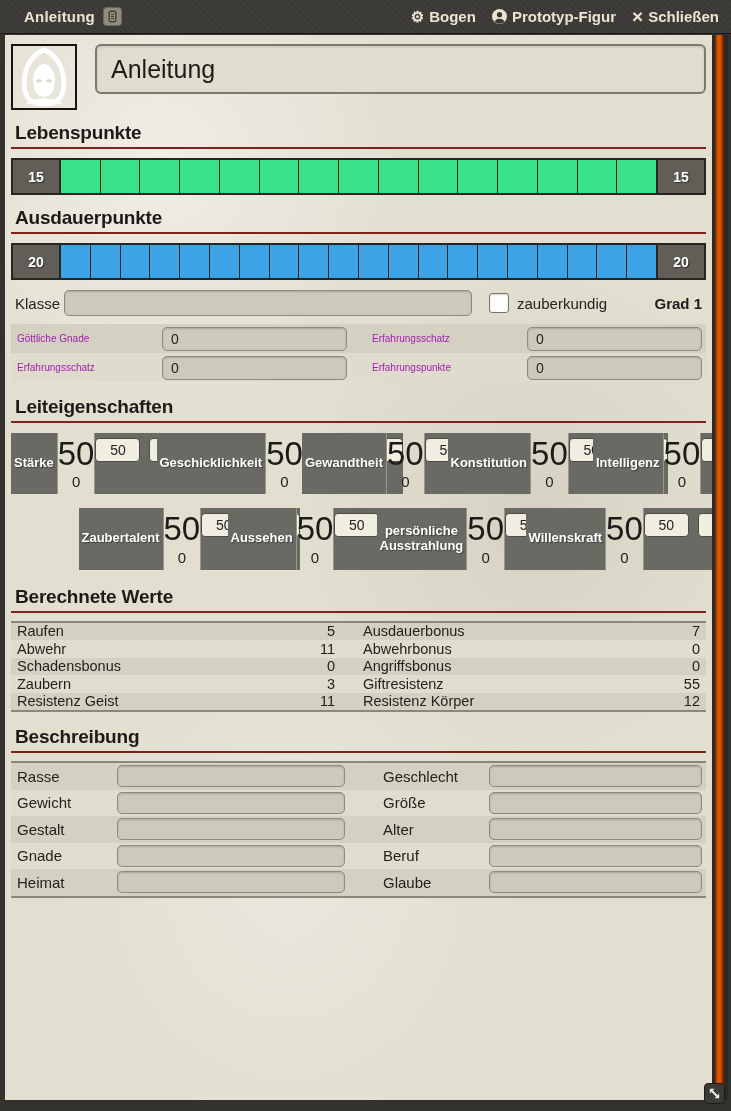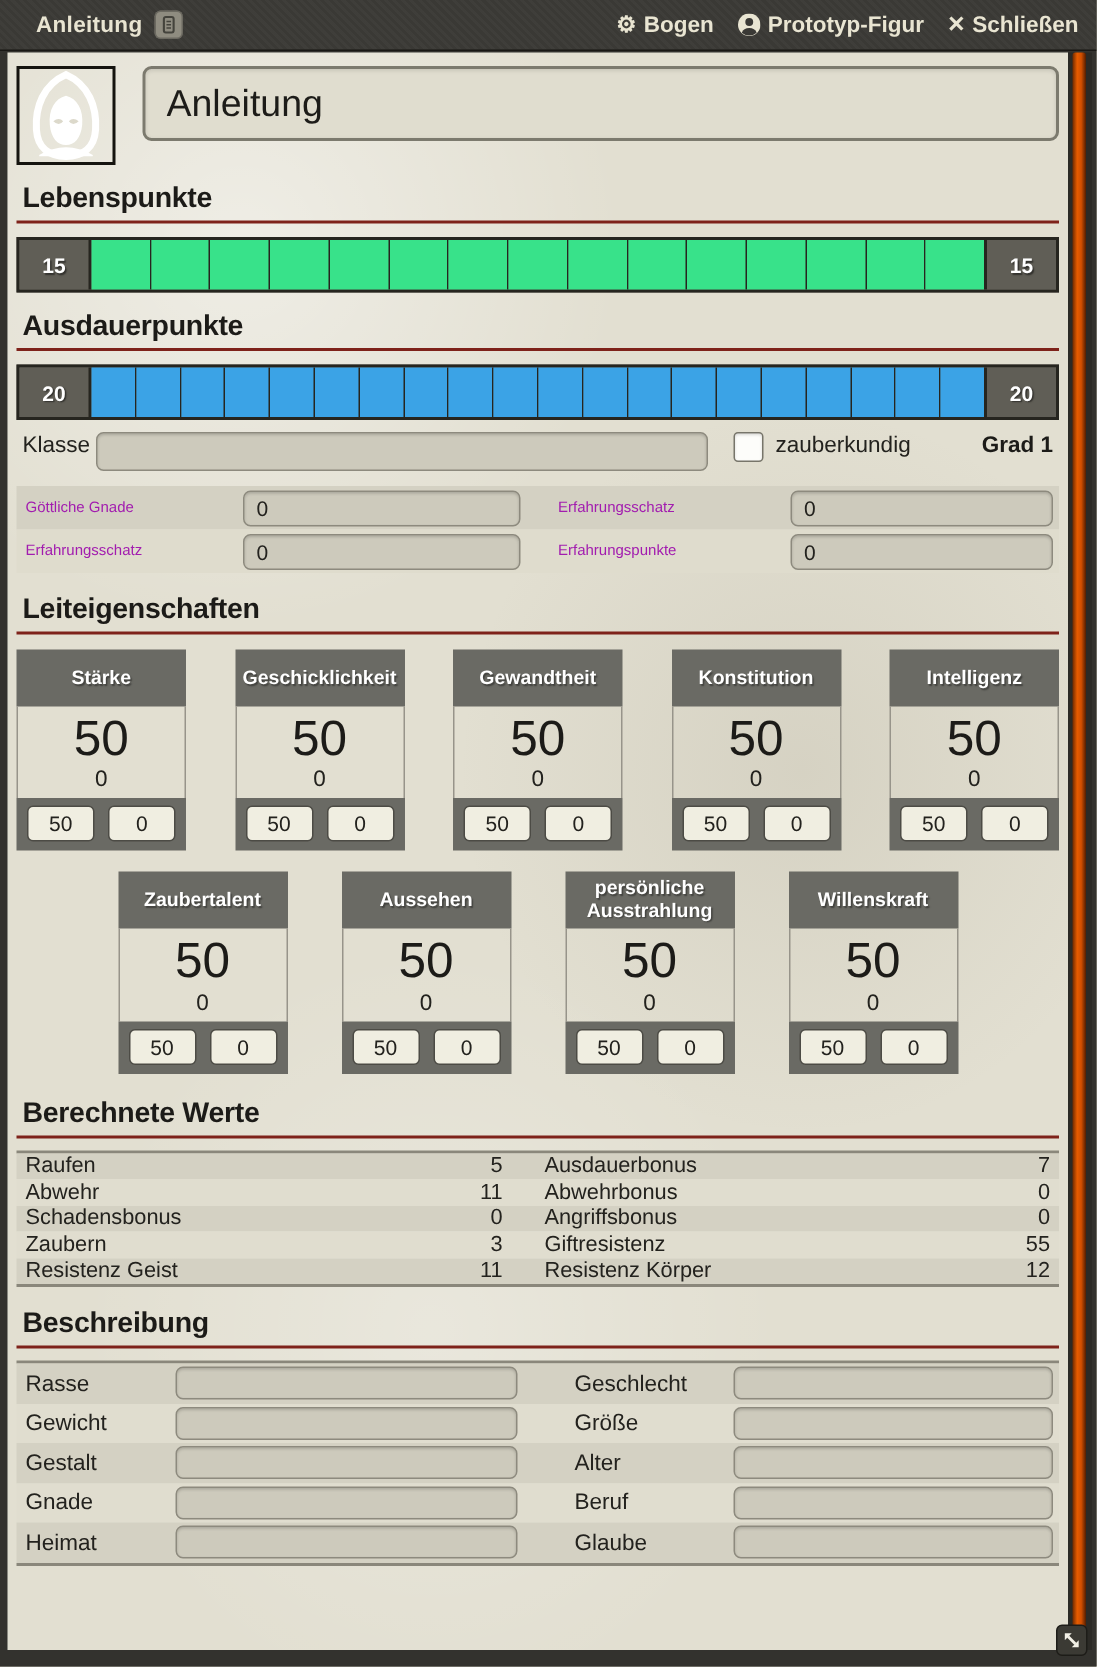--- a/index.html
+++ b/index.html
@@ -89,21 +89,21 @@
     font-weight:bold; font-size:14px; display:flex; align-items:center; justify-content:center;
     text-shadow:1px 1px 1px rgba(0,0,0,.5);
   }
   .points-cap.left { border-right:2px solid #26251f; }
   .points-cap.right { border-left:2px solid #26251f; }
   .points-segments { flex:1; display:flex; }
   .seg { flex:1; border-right:1px solid #26251f; cursor:pointer; }
   .seg:last-child { border-right:none; }
 
   
-  .klasse-row { display:flex; align-items:flex-start; margin-top:8px; height:30px; }
+  .klasse-row { display:flex; align-items:center; margin-top:8px; height:30px; }
   .klasse-row .lbl { font-size:15px; color:#23221e; margin:0 4px 0 4px; }
   .field-input {
     font-family:"Liberation Sans",sans-serif; font-size:14px; color:#23221e;
     background:#cdcabc; border:1px solid #8d8a7e; border-radius:5px;
     box-shadow:inset 0 1px 2px rgba(0,0,0,.18); padding:0 8px; height:26px;
   }
   .klasse-input { width:408px; }
   .checkbox {
     width:20px; height:20px; background:#fdfdfa; border:1px solid #77756a;
     border-radius:3px; margin-left:17px; cursor:pointer;
@@ -119,21 +119,21 @@
   }
   .pair-row:nth-child(odd) { background:#d4d1c3; }
   .pair-row:nth-child(even) { background:#dfdccd; }
   .pair-row .lbl { font-size:10px; color:#a21caf; }
   .pair-row .field-input { width:100%; height:24px; }
 
   
   .stat-row { display:flex; margin-top:10px; padding:0 0; }
   .stat-row.row1 { justify-content:space-between; }
   .stat-row.row2 { justify-content:center; gap:36px; margin-top:14px; }
-  .stat-card { width:113px; display:flex; flex-direction:column; }
+  .stat-card { width:113px; display:flex; }
   .stat-head {
     background:#6a6a64; color:#fff; font-weight:bold; font-size:13px;
     min-height:38px; display:flex; align-items:center; justify-content:center;
     text-align:center; line-height:1.15; padding:2px 3px;
     text-shadow:1px 1px 1px rgba(0,0,0,.4);
   }
   .stat-body {
     border:1px solid #97948a; border-top:none; border-bottom:none;
     text-align:center; padding:3px 0 4px;
   }

